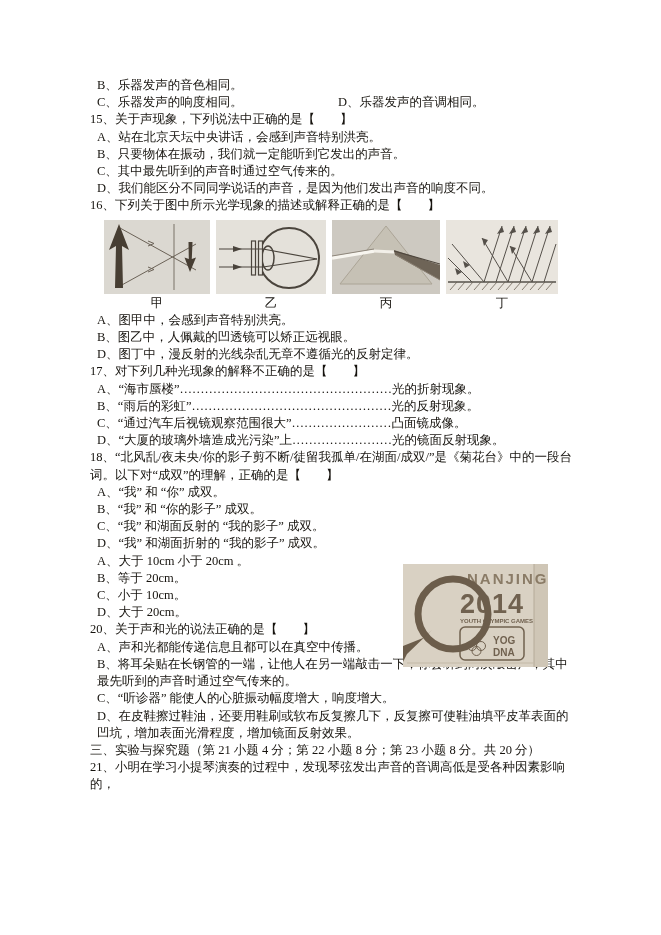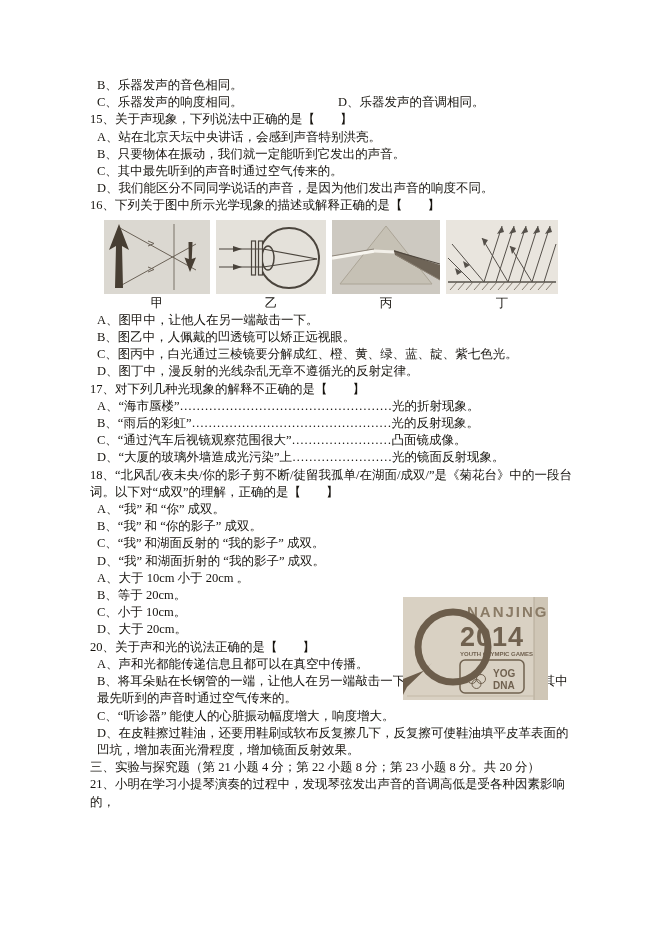--- a/index.html
+++ b/index.html
@@ -18,21 +18,21 @@
   p { margin:0;font-family:Liberation Serif, serif; }
   .opt { padding-left:7px; }
   .row2 { display:flex; padding-left:7px; }
   .row2 .col-l { width:241px; }
   .fig-row { display:flex; gap:6px; margin:5px 0 1px 14px; }
   .fig-row svg { display:block; }
   .fig-labels { display:flex; gap:6px; margin-left:14px; }
   .fig-labels span { display:block; text-align:center; }
   .fl-1{width:106px}.fl-2{width:110px}.fl-3{width:108px}.fl-4{width:112px}
   .q19 { position:relative; }
-  .q19-photo { position:absolute; right:41px; top:27px; width:133px; height:103px; }
+  .q19-photo { position:absolute; right:41px; top:11px; width:133px; height:103px; }
   .q19-photo svg { display:block; }
 </style>
 </head>
 <body>
 
 <div class="page">
   <div class="content">
 
     <div class="row2">
       <span>B、乐器发声的音色相同。</span>
@@ -131,23 +131,22 @@
         </g>
       </svg>
     </div>
     <div class="fig-labels">
       <span class="fl-1">甲</span>
       <span class="fl-2">乙</span>
       <span class="fl-3">丙</span>
       <span class="fl-4">丁</span>
     </div>
 
-    <p class="opt">A、图甲中，让他人在另一端敲击一下。</p>
+    <p class="opt">A、图甲中，会感到声音特别洪亮。</p>
     <p class="opt">B、图乙中，人佩戴的凹透镜可以矫正远视眼。</p>
-    <p class="opt">C、图丙中，白光通过三棱镜要分解成红、橙、黄、绿、蓝、靛、紫七色光。</p>
     <p class="opt">D、图丁中，漫反射的光线杂乱无章不遵循光的反射定律。</p>
 
     <p>17、对下列几种光现象的解释不正确的是【　　】</p>
     <p class="opt">A、“海市蜃楼”……………………………………………光的折射现象。</p>
     <p class="opt">B、“雨后的彩虹”…………………………………………光的反射现象。</p>
     <p class="opt">C、“通过汽车后视镜观察范围很大”……………………凸面镜成像。</p>
     <p class="opt">D、“大厦的玻璃外墙造成光污染”上……………………光的镜面反射现象。</p>
 
     <p>18、“北风乱/夜未央/你的影子剪不断/徒留我孤单/在湖面/成双/”是《菊花台》中的一段台词。以下对“成双”的理解，正确的是【　　】</p>
     <p class="opt">A、“我” 和 “你” 成双。</p>

